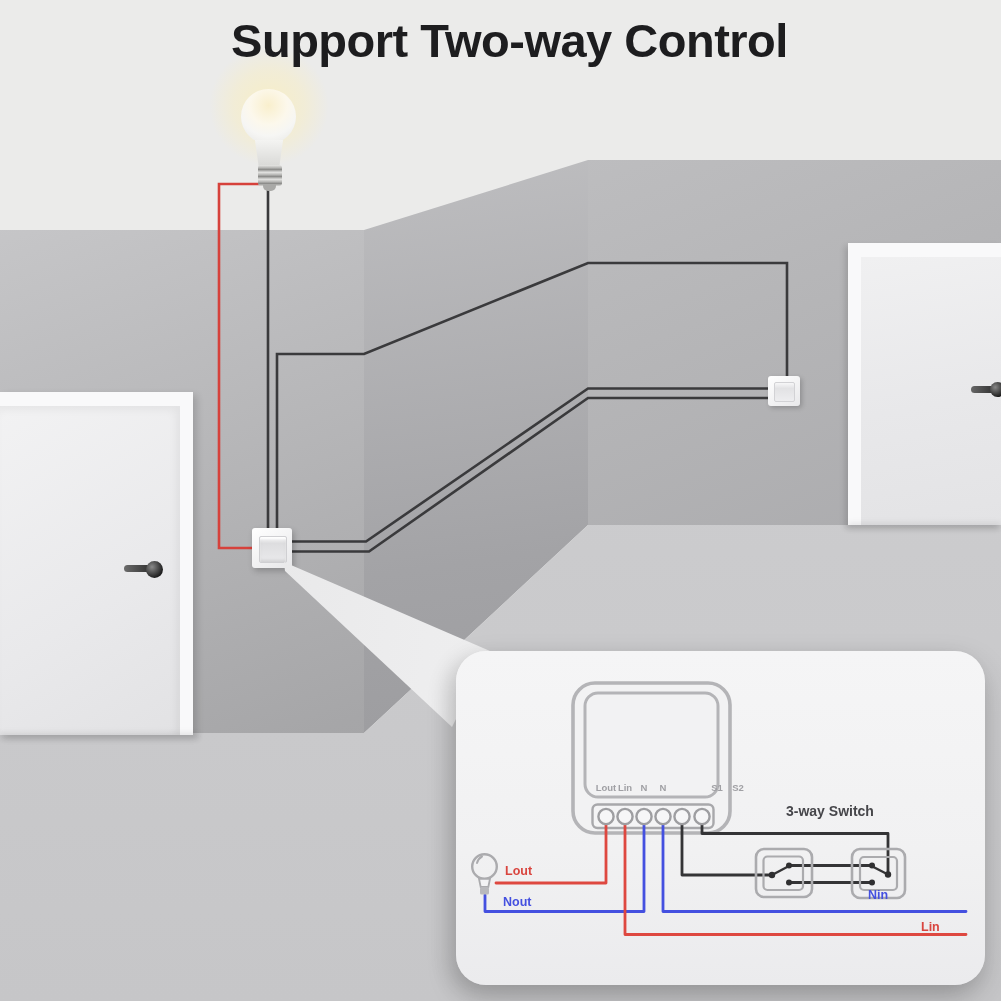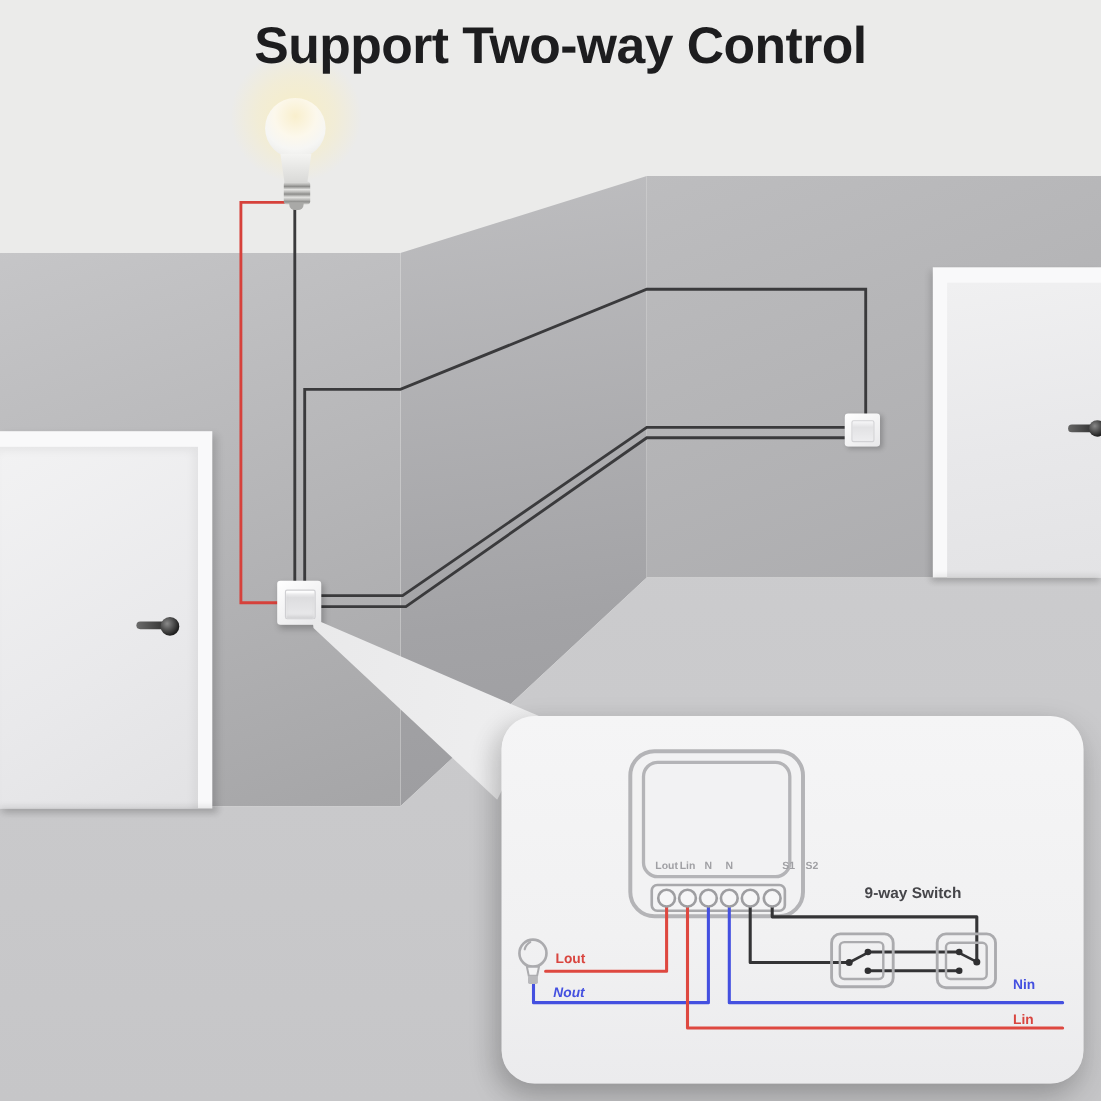--- a/index.html
+++ b/index.html
@@ -79,22 +79,22 @@
   svg.layer{left:0;top:0;}
 
   
   .title{left:0;top:13px;width:1001px;text-align:center;transform:translateX(9px);
          font-size:47px;font-weight:bold;letter-spacing:-0.5px;color:#1d1d1f;}
   .term-label{top:782px;width:30px;text-align:center;font-size:9.5px;font-weight:600;color:#a0a0a4;}
   .lbl{font-size:12.5px;font-weight:bold;}
   .lbl-red{color:#d9453f;}
   .lbl-blue{color:#4450e0;}
   .lbl-lout{left:505px;top:864px;}
-  .lbl-nout{left:503px;top:895px;font-style:italic;}
-  .lbl-nin{left:921px;top:888px;}
+  .lbl-nout{left:503px;top:895px;}
+  .lbl-nin{left:868px;top:888px;}
   .lbl-lin{left:921px;top:920px;}
   .lbl-2way{left:786px;top:803px;font-size:14px;font-weight:600;color:#46464a;}
 </style>
 </head>
 <body>
 
 <div id="canvas">
 
   <div class="abs ceiling"></div>
   <div class="abs wall-left"></div>
@@ -199,15 +199,15 @@
   <span class="abs term-label" style="left:610px">Lin</span>
   <span class="abs term-label" style="left:629px">N</span>
   <span class="abs term-label" style="left:648px">N</span>
   <span class="abs term-label" style="left:702px">S1</span>
   <span class="abs term-label" style="left:723px">S2</span>
 
   <div class="abs lbl lbl-red lbl-lout">Lout</div>
   <div class="abs lbl lbl-blue lbl-nout">Nout</div>
   <div class="abs lbl lbl-blue lbl-nin">Nin</div>
   <div class="abs lbl lbl-red lbl-lin">Lin</div>
-  <div class="abs lbl-2way">9-way Switch</div>
+  <div class="abs lbl-2way">3-way Switch</div>
 
 </div>
 
 </body></html>

